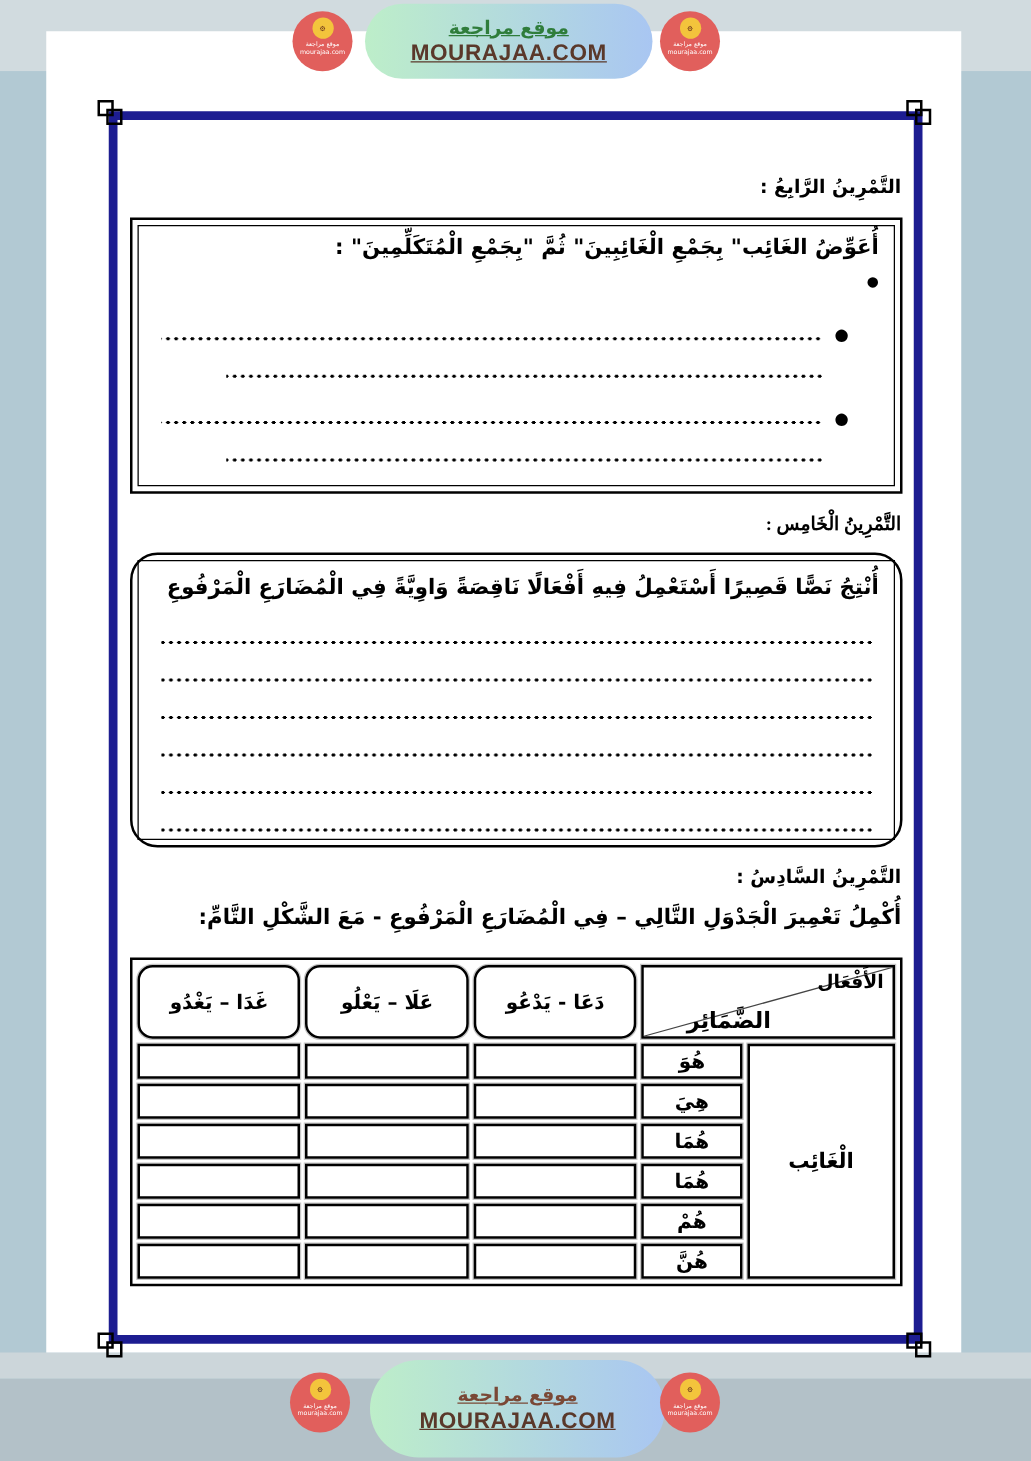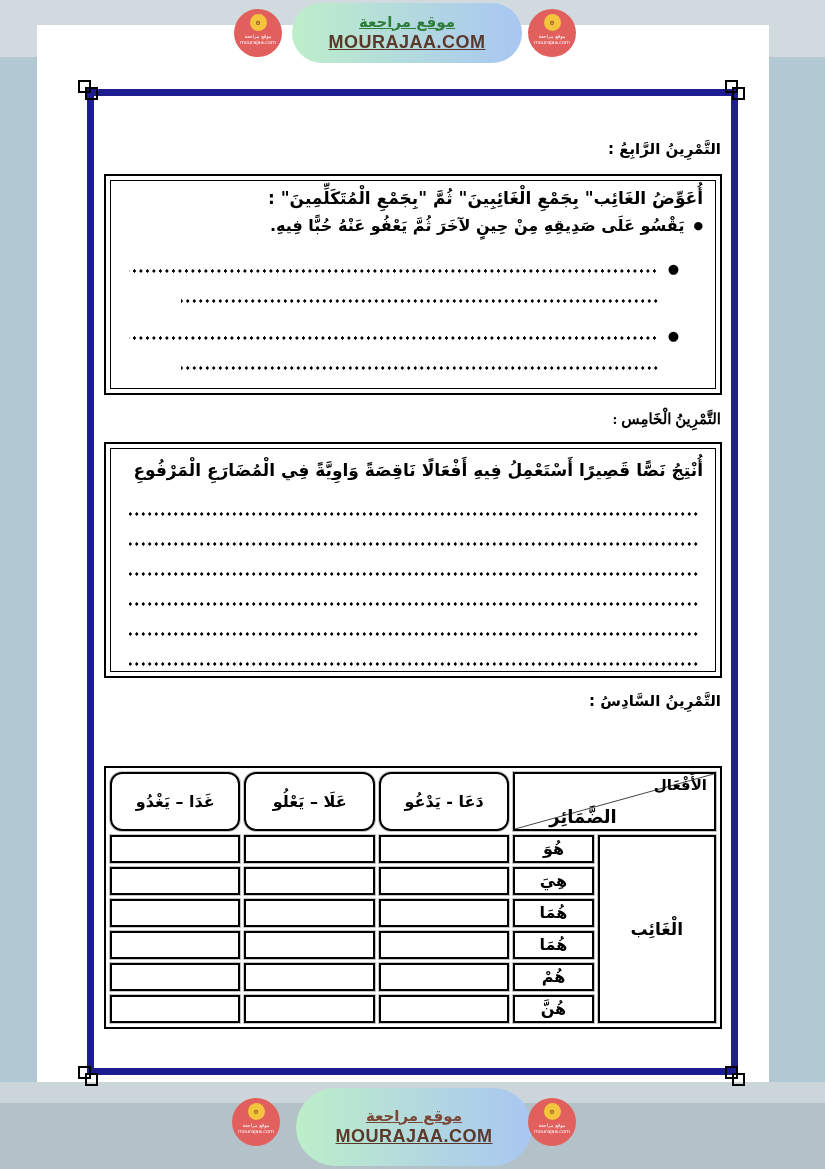--- a/index.html
+++ b/index.html
@@ -80,21 +80,21 @@
     text-align:right; white-space:nowrap;
   }
   .t4 { top:12px; } .t5 { top:282px;font-family:Liberation Serif, serif; } .t6 { top:564px; }
 
   .dbox {
     position:absolute; left:1px; right:1px;
     border:2px solid #000; padding:4px; background:#fff;
   }
   .dbox-in { border:1px solid #000; width:100%; height:100%; padding:4px 12px 2px 12px; }
   .box4 { top:46px; height:221px; }
-  .box5 { top:314px; height:236px; }
+  .box5 { top:314px; height:236px;border-radius:22px; }
 
   .instr { font-size:17px; font-weight:bold; line-height:27px; }
   .instr5 { line-height:34px; margin-bottom:2px; }
   .instr6 { position:absolute; top:596px; right:2px; left:2px; font-size:17px; font-weight:bold; }
 
   .example { display:flex; gap:9px; font-size:16px; font-weight:bold; line-height:27px; }
   .example .bul { font-size:11px; line-height:27px; }
 
   .drow { display:flex; align-items:flex-end; gap:10px; height:30px; }
   .drow .bul { font-size:13px; line-height:14px; }
@@ -169,21 +169,20 @@
     </div>
 
   <div class="content">
 
     <div class="ex-title t4">التَّمْرِينُ الرَّابِعُ  :</div>
     <div class="dbox box4">
       <div class="dbox-in">
         <div class="instr">أُعَوِّضُ الغَائِب" بِجَمْعِ الْغَائِبِينَ" ثُمَّ "بِجَمْعِ الْمُتَكَلِّمِينَ" :</div>
         <div class="example">
           <span class="bul">●</span>
-          <span>يَقْسُو عَلَى صَدِيقِهِ مِنْ حِينٍ لآخَرَ ثُمَّ يَعْفُو عَنْهُ حُبًّا فِيهِ.</span>
         </div>
         <div class="drow withbul">
           <span class="bul">●</span>
           <div class="dotline"></div>
         </div>
         <div class="drow indent">
           <div class="dotline"></div>
         </div>
         <div class="drow withbul">
           <span class="bul">●</span>
@@ -214,20 +213,21 @@
         <div class="drow full">
             <div class="dotline"></div>
           </div>
         <div class="drow full">
             <div class="dotline"></div>
           </div>
       </div>
     </div>
 
     <div class="ex-title t6">التَّمْرِينُ السَّادِسُ  :</div>
+    <div class="instr6">أُكْمِلُ تَعْمِيرَ الْجَدْوَلِ التَّالِي – فِي الْمُضَارَعِ الْمَرْفُوعِ -  مَعَ الشَّكْلِ التَّامِّ:</div>
 
     <div class="tblwrap">
       <table class="grid" dir="rtl">
         <colgroup>
           <col style="width:118px">
             <col style="width:80px">
           <col style="width:130px">
             <col style="width:130px">
             <col style="width:130px">
         </colgroup>

